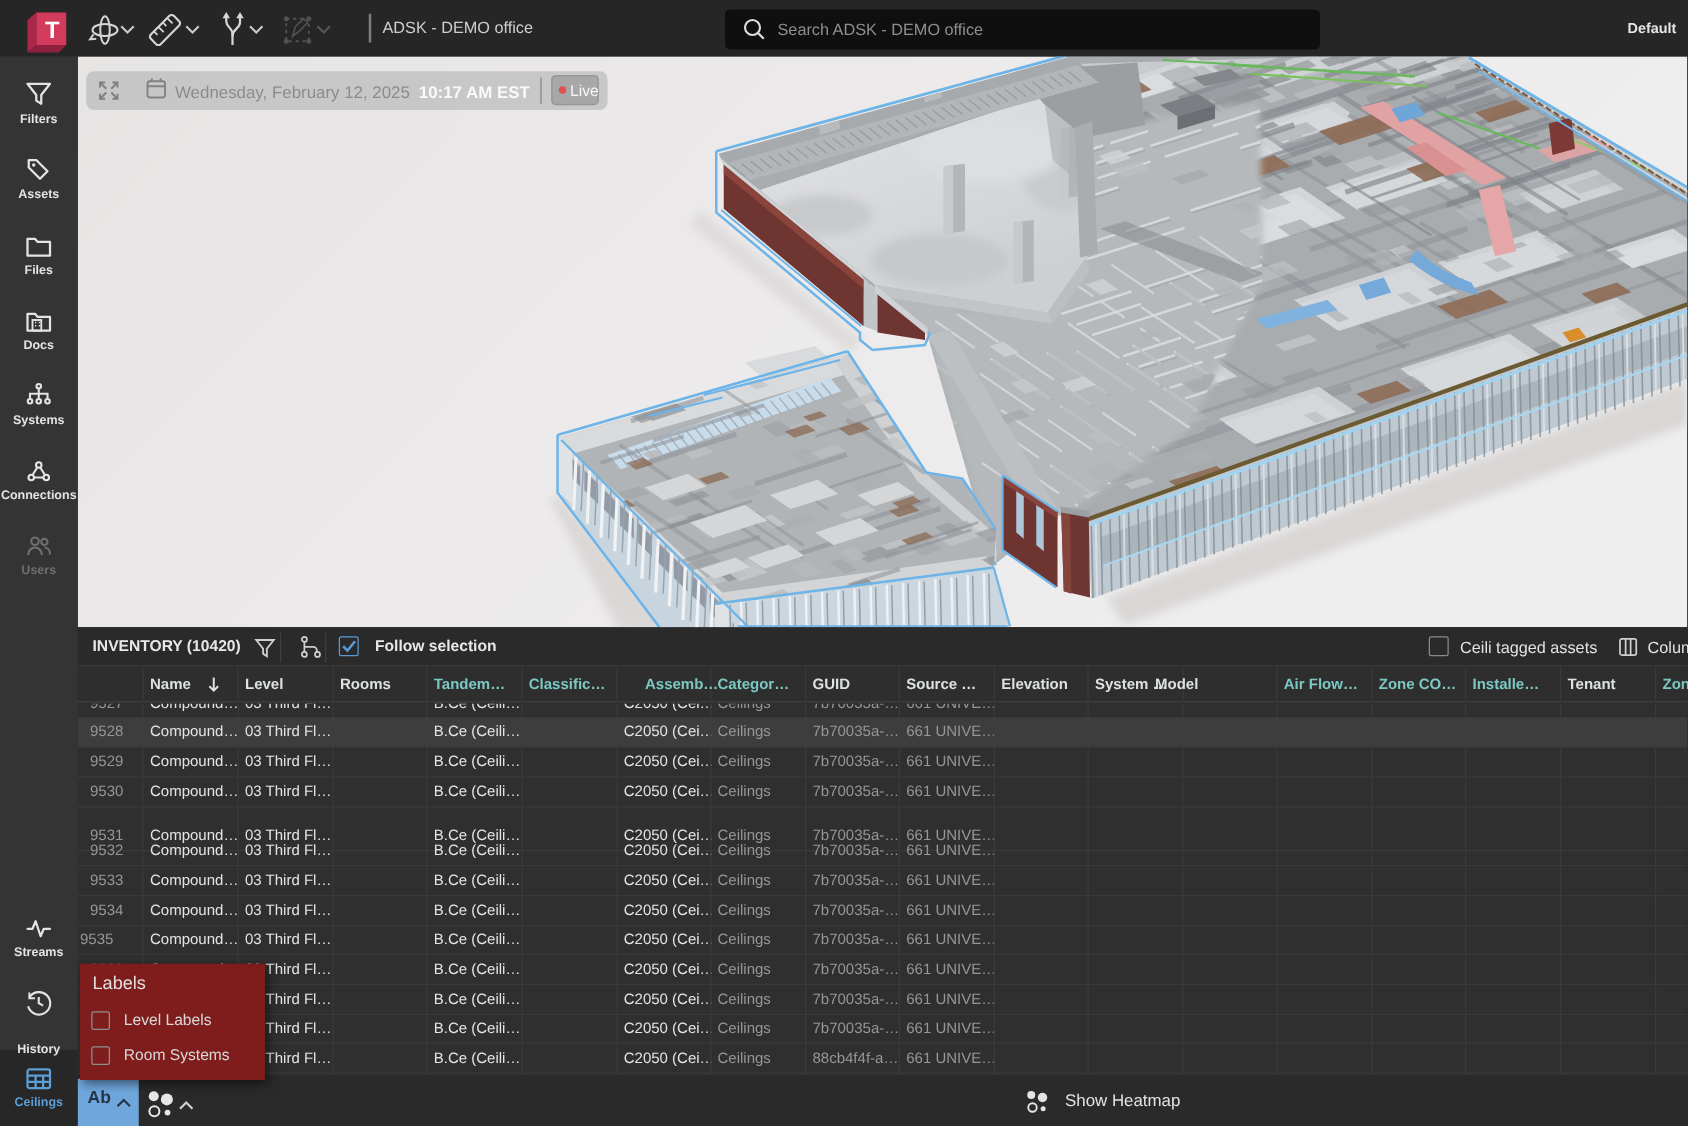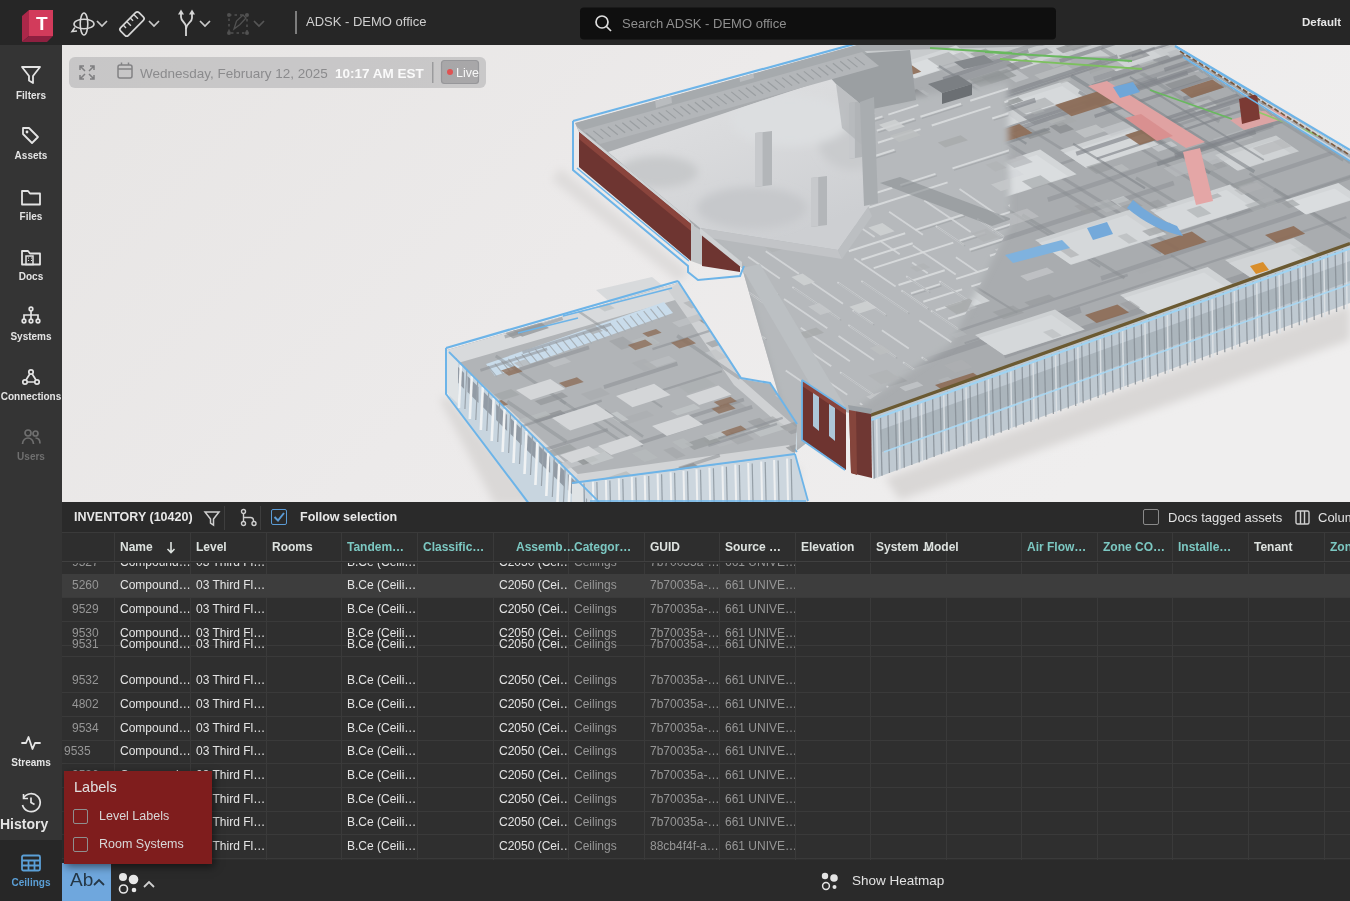--- a/index.html
+++ b/index.html
@@ -124,21 +124,21 @@
       <path d="M3,12 h4 l2.5,-6 4,12 2.5,-6 h5" fill="none" stroke="#e4e4e4" stroke-width="1.8" stroke-linejoin="round" stroke-linecap="round"></path>
     </svg>
 <div class="abs" style="left:0;top:712px;width:62px;text-align:center;font-size:10px;font-weight:bold;color:#e4e4e4">Streams</div>
 <svg class="abs" style="left:19px;top:745px" width="24" height="24" viewBox="0 0 24 24">
       <g stroke="#e4e4e4" stroke-width="1.7" fill="none">
         <path d="M4.5,8 a9,9 0 1 1 -1,7"></path>
         <path d="M4.5,4 v4.5 h4.5" stroke-width="1.6"></path>
         <path d="M12,7.5 v5 l3.5,2"></path>
       </g>
     </svg>
-<div class="abs" style="left:0;top:771px;width:62px;text-align:left;font-size:14px;font-weight:bold;color:#e4e4e4">History</div>
+<div class="abs" style="left:0;top:789px;width:62px;text-align:center;font-size:10px;font-weight:bold;color:#e4e4e4">History</div>
 <svg class="abs" style="left:19px;top:806px" width="24" height="24" viewBox="0 0 24 24">
       <g stroke="#5b9fd6" stroke-width="1.8" fill="none">
         <rect x="3" y="4.5" width="18" height="15" rx="1.5"></rect>
         <path d="M3,9.5 h18 M9.5,9.5 v10 M15.5,9.5 v10 M3,14.5 h18"></path>
       </g>
     </svg>
 <div class="abs" style="left:0;top:832px;width:62px;text-align:center;font-size:10px;font-weight:bold;color:#5b9fd6">Ceilings</div>
 </div>
 <div id="viewport">
 <svg width="1288" height="457" viewBox="62 45 1288 457">
@@ -1332,21 +1332,21 @@
         <div class="cell gray" style="left:10px;width:40px">9527</div>
         <div class="cell" style="left:58px;width:70px">Compound…</div>
         <div class="cell" style="left:134px;width:70px">03 Third Fl…</div>
         <div class="cell" style="left:285px;width:70px">B.Ce (Ceili…</div>
         <div class="cell" style="left:437px;width:70px">C2050 (Cei…</div>
         <div class="cell gray" style="left:512px;width:70px">Ceilings</div>
         <div class="cell gray" style="left:588px;width:70px">7b70035a-…</div>
         <div class="cell gray" style="left:663px;width:70px">661 UNIVE…</div>
       </div>
       <div class="row" style="top:11.3px;background:#3d3d3d">
-        <div class="cell gray" style="left:10px;width:40px">5260</div>
+        <div class="cell gray" style="left:10px;width:40px">9528</div>
         <div class="cell" style="left:58px;width:70px">Compound…</div>
         <div class="cell" style="left:134px;width:70px">03 Third Fl…</div>
         <div class="cell" style="left:285px;width:70px">B.Ce (Ceili…</div>
         <div class="cell" style="left:437px;width:70px">C2050 (Cei…</div>
         <div class="cell gray" style="left:512px;width:70px">Ceilings</div>
         <div class="cell gray" style="left:588px;width:70px">7b70035a-…</div>
         <div class="cell gray" style="left:663px;width:70px">661 UNIVE…</div>
       </div>
       <div class="row" style="top:35.0px;background:transparent">
         <div class="cell gray" style="left:10px;width:40px">9529</div>
@@ -1361,42 +1361,42 @@
       <div class="row" style="top:58.7px;background:transparent">
         <div class="cell gray" style="left:10px;width:40px">9530</div>
         <div class="cell" style="left:58px;width:70px">Compound…</div>
         <div class="cell" style="left:134px;width:70px">03 Third Fl…</div>
         <div class="cell" style="left:285px;width:70px">B.Ce (Ceili…</div>
         <div class="cell" style="left:437px;width:70px">C2050 (Cei…</div>
         <div class="cell gray" style="left:512px;width:70px">Ceilings</div>
         <div class="cell gray" style="left:588px;width:70px">7b70035a-…</div>
         <div class="cell gray" style="left:663px;width:70px">661 UNIVE…</div>
       </div>
-      <div class="row" style="top:70px;background:transparent">
+      <div class="row" style="top:94px;background:transparent">
         <div class="cell gray" style="left:10px;width:40px">9531</div>
         <div class="cell" style="left:58px;width:70px">Compound…</div>
         <div class="cell" style="left:134px;width:70px">03 Third Fl…</div>
         <div class="cell" style="left:285px;width:70px">B.Ce (Ceili…</div>
         <div class="cell" style="left:437px;width:70px">C2050 (Cei…</div>
         <div class="cell gray" style="left:512px;width:70px">Ceilings</div>
         <div class="cell gray" style="left:588px;width:70px">7b70035a-…</div>
         <div class="cell gray" style="left:663px;width:70px">661 UNIVE…</div>
       </div>
       <div class="row" style="top:106.1px;background:transparent">
         <div class="cell gray" style="left:10px;width:40px">9532</div>
         <div class="cell" style="left:58px;width:70px">Compound…</div>
         <div class="cell" style="left:134px;width:70px">03 Third Fl…</div>
         <div class="cell" style="left:285px;width:70px">B.Ce (Ceili…</div>
         <div class="cell" style="left:437px;width:70px">C2050 (Cei…</div>
         <div class="cell gray" style="left:512px;width:70px">Ceilings</div>
         <div class="cell gray" style="left:588px;width:70px">7b70035a-…</div>
         <div class="cell gray" style="left:663px;width:70px">661 UNIVE…</div>
       </div>
       <div class="row" style="top:129.8px;background:transparent">
-        <div class="cell gray" style="left:10px;width:40px">4802</div>
+        <div class="cell gray" style="left:10px;width:40px">9533</div>
         <div class="cell" style="left:58px;width:70px">Compound…</div>
         <div class="cell" style="left:134px;width:70px">03 Third Fl…</div>
         <div class="cell" style="left:285px;width:70px">B.Ce (Ceili…</div>
         <div class="cell" style="left:437px;width:70px">C2050 (Cei…</div>
         <div class="cell gray" style="left:512px;width:70px">Ceilings</div>
         <div class="cell gray" style="left:588px;width:70px">7b70035a-…</div>
         <div class="cell gray" style="left:663px;width:70px">661 UNIVE…</div>
       </div>
       <div class="row" style="top:153.5px;background:transparent">
         <div class="cell gray" style="left:10px;width:40px">9534</div>
@@ -1471,21 +1471,21 @@
   <path d="M3.5,5.5 v8 M3.5,9.5 h7 a3,3 0 0 1 3,3 v1"></path>
  </g>
  <rect x="58" y="1" width="1" height="24" fill="#3e3e3e"></rect>
 </svg>
 <div class="abs" style="left:209px;top:7px;width:16px;height:16px;border:1.6px solid #5b9bd5;border-radius:2px"></div>
 <svg class="abs" style="left:211px;top:9px" width="13" height="12">
         <path d="M1.5,6 l3.5,3.5 L11,2" stroke="#5b9bd5" stroke-width="2" fill="none"></path>
       </svg>
 <div class="abs" style="left:238px;top:0;height:31px;line-height:31px;font-size:12.5px;font-weight:bold;color:#e8e8e8">Follow selection</div>
 <div class="abs" style="left:1081px;top:7px;width:16px;height:16px;border:1.5px solid #8a8a8a;border-radius:2px"></div>
-<div class="abs" style="left:1106px;top:0;height:31px;line-height:31px;font-size:13px;color:#e2e2e2">Docs tagged assets</div>
+<div class="abs" style="left:1106px;top:0;height:31px;line-height:31px;font-size:13px;color:#e2e2e2">Ceili tagged assets</div>
 <svg class="abs" style="left:1233px;top:8px" width="16" height="15">
         <rect x="1" y="1" width="13" height="13" rx="1.5" fill="none" stroke="#cfcfcf" stroke-width="1.4"></rect>
         <path d="M5.5,1 v13 M9.5,1 v13" stroke="#cfcfcf" stroke-width="1.4"></path>
       </svg>
 <div class="abs" style="left:1256px;top:0;height:31px;line-height:31px;font-size:13px;color:#e2e2e2">Colum</div>
 </div>
 <div class="abs" style="left:0;top:31px;width:1288px;height:29px;background:#2e2e2e;border-bottom:1px solid #404040">
 <div class="vline" style="left:52px"></div>
       <div class="vline" style="left:128px"></div>
       <div class="vline" style="left:204px"></div>
@@ -1528,21 +1528,21 @@
 <div id="popup">
  <div class="abs" style="left:10px;top:8px;font-size:14.5px;color:#e0e0e0">Labels</div>
  <div class="cb" style="left:9px;top:38px"></div>
  <div class="abs" style="left:35px;top:38px;font-size:12.5px;color:#d8d8d8;line-height:15px">Level Labels</div>
  <div class="cb" style="left:9px;top:66px"></div>
  <div class="abs" style="left:35px;top:66px;font-size:12.5px;color:#d8d8d8;line-height:15px">Room Systems</div>
 </div>
 
 <div id="bottombar">
  <div class="abs" style="left:0;top:3px;width:49px;height:38px;background:#6fa7dd"></div>
- <div class="abs" style="left:8px;top:9px;font-size:19px;font-weight:normal;color:#253746">Ab</div>
+ <div class="abs" style="left:8px;top:9px;font-size:14px;font-weight:bold;color:#253746">Ab</div>
  <svg class="abs" style="left:30px;top:18px" width="14" height="8">
       <path d="M2,7 l5,-5 5,5" stroke="#253746" stroke-width="1.8" fill="none"></path>
     </svg>
  <svg class="abs" style="left:55px;top:11px" width="100" height="24">
   <circle cx="6" cy="6" r="4" fill="#e8e8e8"></circle>
   <circle cx="16.5" cy="8.5" r="4.8" fill="#e8e8e8"></circle>
   <circle cx="6.5" cy="18" r="4" fill="none" stroke="#e8e8e8" stroke-width="1.6"></circle>
   <circle cx="17" cy="19" r="2.3" fill="#e8e8e8"></circle>
   <path d="M27,16 l5,-5 5,5" stroke="#cfcfcf" stroke-width="1.8" fill="none"></path>
  </svg>

